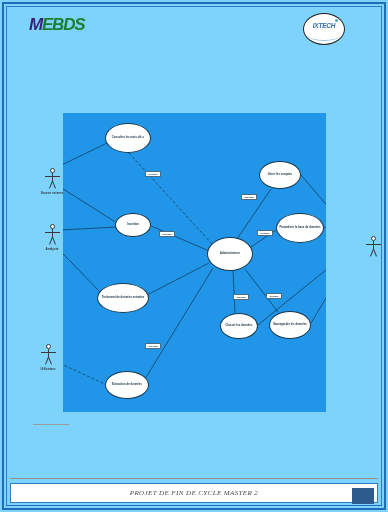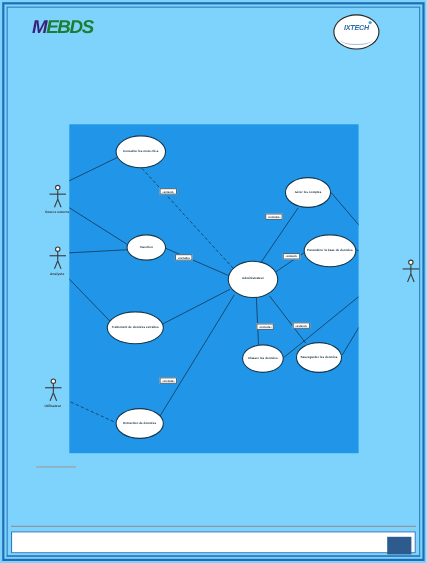--- a/index.html
+++ b/index.html
@@ -245,16 +245,17 @@
       <div class="legL"></div>
         <div class="legR"></div>
     </div>
     <div class="alabel"></div>
   </div>
 
   <div class="caption-rule"></div>
 
   <div class="footer-rule"></div>
   <div class="footer-box"></div>
+  <div class="footer-text">PROJET DE FIN DE CYCLE MASTER 2</div>
   <div class="page-num"></div>
   <div class="footer-bottom-rule"></div>
 
 </div>
 
 </body></html>

